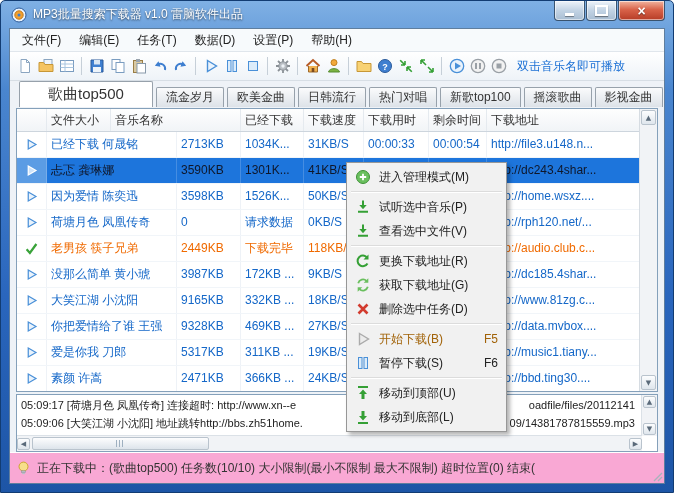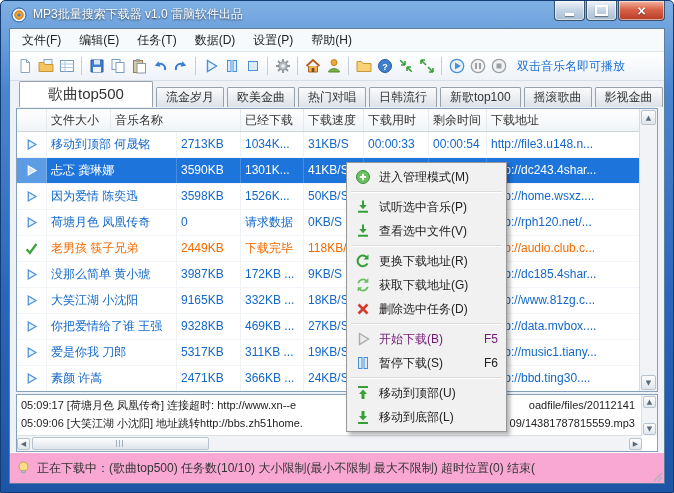--- a/index.html
+++ b/index.html
@@ -34,21 +34,21 @@
     margin-right:3px;border-radius:2px 2px 0 0;cursor:default;white-space:nowrap;}
   .tab.active{height:25px;line-height:24px;background:#fff;font-size:15px;padding:0 28px;position:relative;z-index:2;}
   .table-wrap{flex:1;margin:1px 6px 2px;border:1px solid #84a0ba;background:#fff;position:relative;overflow:hidden;}
   .thead{display:flex;height:22px;margin-right:17px;border-bottom:1px solid #cdd5dd;
     background:linear-gradient(#fefefe,#f1f4f7);font-size:12px;color:#333;}
   .th{line-height:22px;padding-left:4px;border-right:1px solid #e5eaef;box-sizing:border-box;white-space:nowrap;overflow:hidden;}
   .tbody{margin-right:17px;font-size:12px;}
   .tr{display:flex;height:25px;line-height:25px;color:var(--row-text-blue,#1467c8);border-bottom:1px solid #f1f5f9;}
   .td{padding-left:4px;border-right:1px solid #eef2f7;box-sizing:border-box;white-space:nowrap;overflow:hidden;}
   .td.c-icon{display:flex;align-items:center;justify-content:center;padding:0;}
-  .tr.selected{background:var(--accent-blue,#1d75dc);color:#ffffff;}
+  .tr.selected{background:var(--accent-blue,#1d75dc);color:#0f172a;}
   .tr.selected .td{border-color:rgba(255,255,255,.18);}
   .tr.selected .c-icon{background:#5b9ce4;}
   .tr.done{color:var(--done-orange,#f06a00);}
   .c-icon{width:30px;flex:0 0 30px;}
   .c-name{width:130px;flex:0 0 130px;}
   .c-size{width:64px;flex:0 0 64px;}
   .c-dl{width:63px;flex:0 0 63px;}
   .c-speed{width:60px;flex:0 0 60px;}
   .c-used{width:65px;flex:0 0 65px;}
   .c-left{width:58px;flex:0 0 58px;}
@@ -72,21 +72,21 @@
   .grip-lines{width:9px;height:7px;background:repeating-linear-gradient(90deg,#9fb0c0 0 1px,transparent 1px 3px);}
   .statusbar{height:30px;flex:0 0 30px;display:flex;align-items:center;padding:0 8px 0 6px;font-size:12px;color:#333;
     background:#f9a8d4;border-top:1px solid #ffffff;position:relative;}
   .status-text{flex:1;white-space:nowrap;overflow:hidden;margin-left:6px;}
   .grip{position:absolute;right:1px;bottom:1px;display:flex;}
   .ctx-menu{position:absolute;left:345px;top:161px;width:161px;background:#f1f1f1;border:1px solid #979797;
     box-shadow:3px 3px 4px rgba(0,0,0,.3);padding:2px;z-index:10;font-size:12px;box-sizing:border-box;}
   .ctx-item{display:flex;align-items:center;height:24px;padding:0 6px 0 5px;color:#222;cursor:default;}
   .ctx-item .ico{width:18px;display:flex;justify-content:center;margin-right:7px;}
   .ctx-item .sc{margin-left:auto;padding-left:8px;}
-  .ctx-item.disabled{color:#701a75;}
+  .ctx-item.disabled{color:#a16207;}
   .ctx-sep{height:1px;background:#dcdcdc;border-bottom:1px solid #fff;margin:2px 2px;}
 </style>
 </head>
 <body>
 
 <div class="window">
   <div class="titlebar">
     <span class="app-icon">
       <svg width="16" height="16" viewBox="0 0 16 16">
           <circle cx="8" cy="8" r="7" fill="#e8f2fc" stroke="#2a5a9a"></circle>
@@ -247,22 +247,22 @@
             <circle cx="8" cy="8" r="6.7" fill="#f2f2f2" stroke="#9aa0a6" stroke-width="1.3"></circle>
             <rect x="5.5" y="5.5" width="5" height="5" fill="#9aa0a6"></rect>
           </svg>
         </span>
         <span class="toolbar-hint">双击音乐名即可播放</span>
       </div>
     <div class="tabbar" id="tabbar">
         <span class="tab active">歌曲top500</span>
         <span class="tab">流金岁月</span>
         <span class="tab">欧美金曲</span>
+        <span class="tab">日韩流行</span>
         <span class="tab">热门对唱</span>
-        <span class="tab">日韩流行</span>
         <span class="tab">新歌top100</span>
         <span class="tab">摇滚歌曲</span>
         <span class="tab">影视金曲</span>
         <span class="tab">中国民乐</span>
       </div>
     <div class="table-wrap">
       <div class="thead" id="thead">
           <span class="th c-icon"></span>
           <span class="th c-size">文件大小</span>
           <span class="th c-name">音乐名称</span>
@@ -272,21 +272,21 @@
           <span class="th c-left">剩余时间</span>
           <span class="th c-url">下载地址</span>
         </div>
       <div class="tbody" id="tbody">
           <div class="tr">
             <div class="td c-icon">
               <svg width="13" height="13" viewBox="0 0 16 16">
                 <path d="M4 2.5l9.5 5.5L4 13.5z" fill="#eaf3fc" stroke="#4a90d8" stroke-width="1.5"></path>
               </svg>
             </div>
-            <div class="td c-name">移动到顶部 何晟铭</div>
+            <div class="td c-name">已经下载 何晟铭</div>
             <div class="td c-size">2713KB</div>
             <div class="td c-dl">1034K...</div>
             <div class="td c-speed">31KB/S</div>
             <div class="td c-used">00:00:33</div>
             <div class="td c-left">00:00:54</div>
             <div class="td c-url">http://file3.u148.n...</div>
           </div>
           <div class="tr selected">
             <div class="td c-icon">
               <svg width="13" height="13" viewBox="0 0 16 16">

